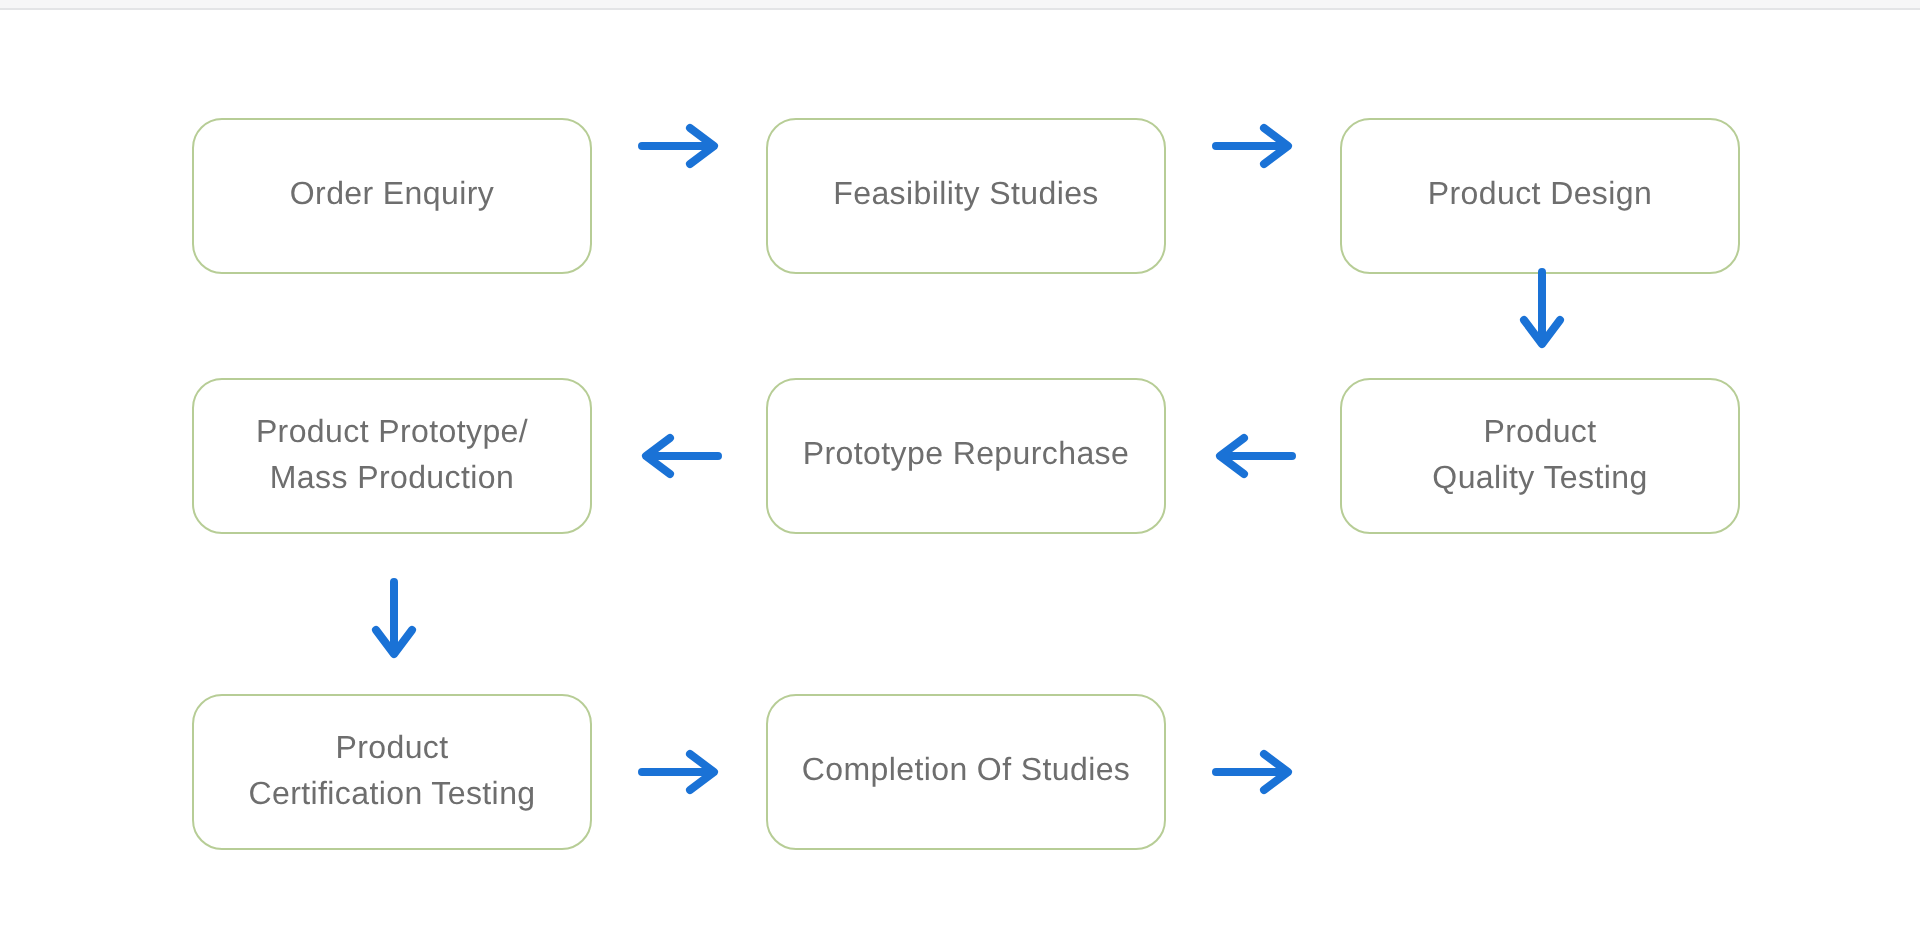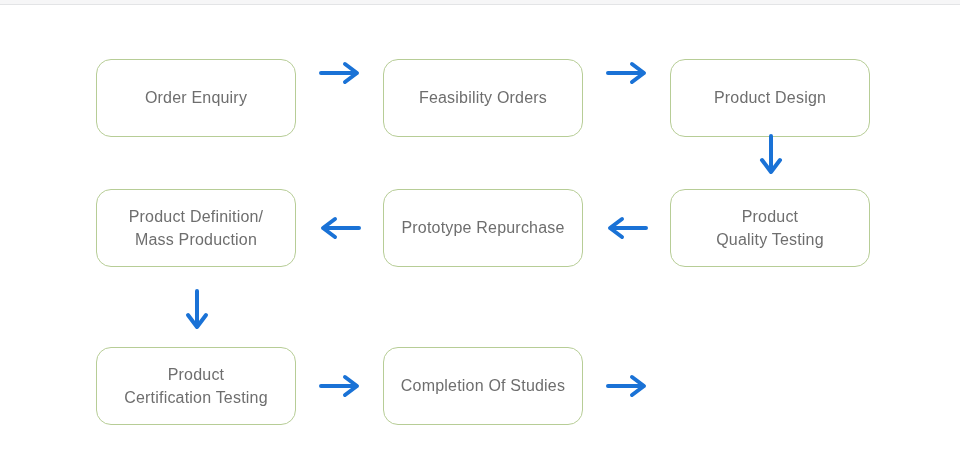--- a/index.html
+++ b/index.html
@@ -65,35 +65,35 @@
 <div class="canvas">
   <div class="topstrip"></div>
 
   <div class="box r1 c1">
     <span class="box-label">Order Enquiry</span>
   </div>
   <svg class="arrow ar-1a" width="44" height="26" viewBox="0 0 44 26">
     <path d="M3 13 H37 M27 4 L39 13 L27 22" fill="none" stroke="currentColor" stroke-width="4" stroke-linecap="round" stroke-linejoin="round"></path>
   </svg>
   <div class="box r1 c2">
-    <span class="box-label">Feasibility Orders</span>
+    <span class="box-label">Feasibility Studies</span>
   </div>
   <svg class="arrow ar-1b" width="44" height="26" viewBox="0 0 44 26">
     <path d="M3 13 H37 M27 4 L39 13 L27 22" fill="none" stroke="currentColor" stroke-width="4" stroke-linecap="round" stroke-linejoin="round"></path>
   </svg>
   <div class="box r1 c3">
     <span class="box-label">Product Design</span>
   </div>
 
   <svg class="arrow ar-d1" width="26" height="44" viewBox="0 0 26 44">
     <path d="M13 3 V37 M4 27 L13 39 L22 27" fill="none" stroke="currentColor" stroke-width="4" stroke-linecap="round" stroke-linejoin="round"></path>
   </svg>
 
   <div class="box r2 c1">
-    <span class="box-label">Product Definition/
+    <span class="box-label">Product Prototype/
 Mass Production</span>
   </div>
   <svg class="arrow flip ar-2a" width="44" height="26" viewBox="0 0 44 26">
     <path d="M3 13 H37 M27 4 L39 13 L27 22" fill="none" stroke="currentColor" stroke-width="4" stroke-linecap="round" stroke-linejoin="round"></path>
   </svg>
   <div class="box r2 c2">
     <span class="box-label">Prototype Repurchase</span>
   </div>
   <svg class="arrow flip ar-2b" width="44" height="26" viewBox="0 0 44 26">
     <path d="M3 13 H37 M27 4 L39 13 L27 22" fill="none" stroke="currentColor" stroke-width="4" stroke-linecap="round" stroke-linejoin="round"></path>

